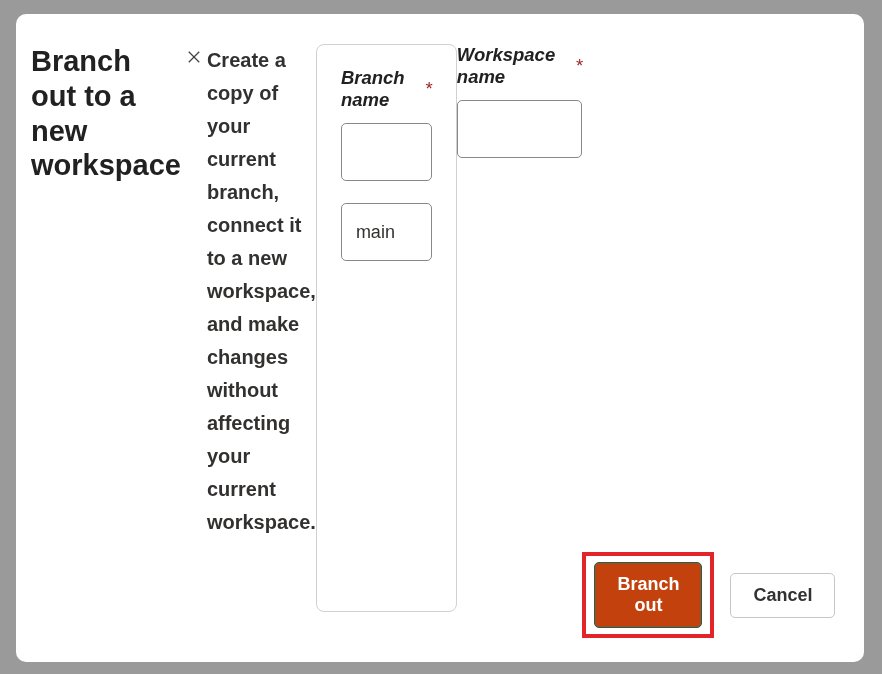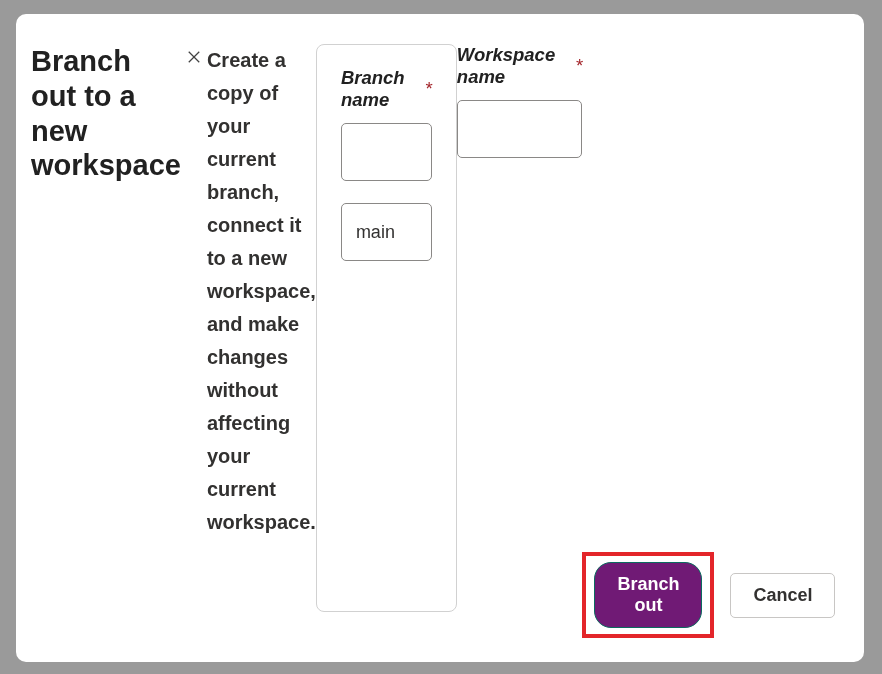--- a/index.html
+++ b/index.html
@@ -132,24 +132,23 @@
     .btn {
       font-family: inherit;
       font-size: 18px;
       font-weight: 600;
       padding: 11px 22px;
       border-radius: 5px;
       cursor: pointer;
       border: 1px solid transparent;
     }
     .btn-primary {
-      background: #701a75;
+      background: #c2410c;
       color: #ffffff;
       border-color: #0b6a5f;
-      border-radius: 17px;
     }
     .btn-secondary {
       background: #ffffff;
       color: #323130;
       border: 1px solid #c8c6c4;
     }
   </style>
 </head>
 <body>
 

